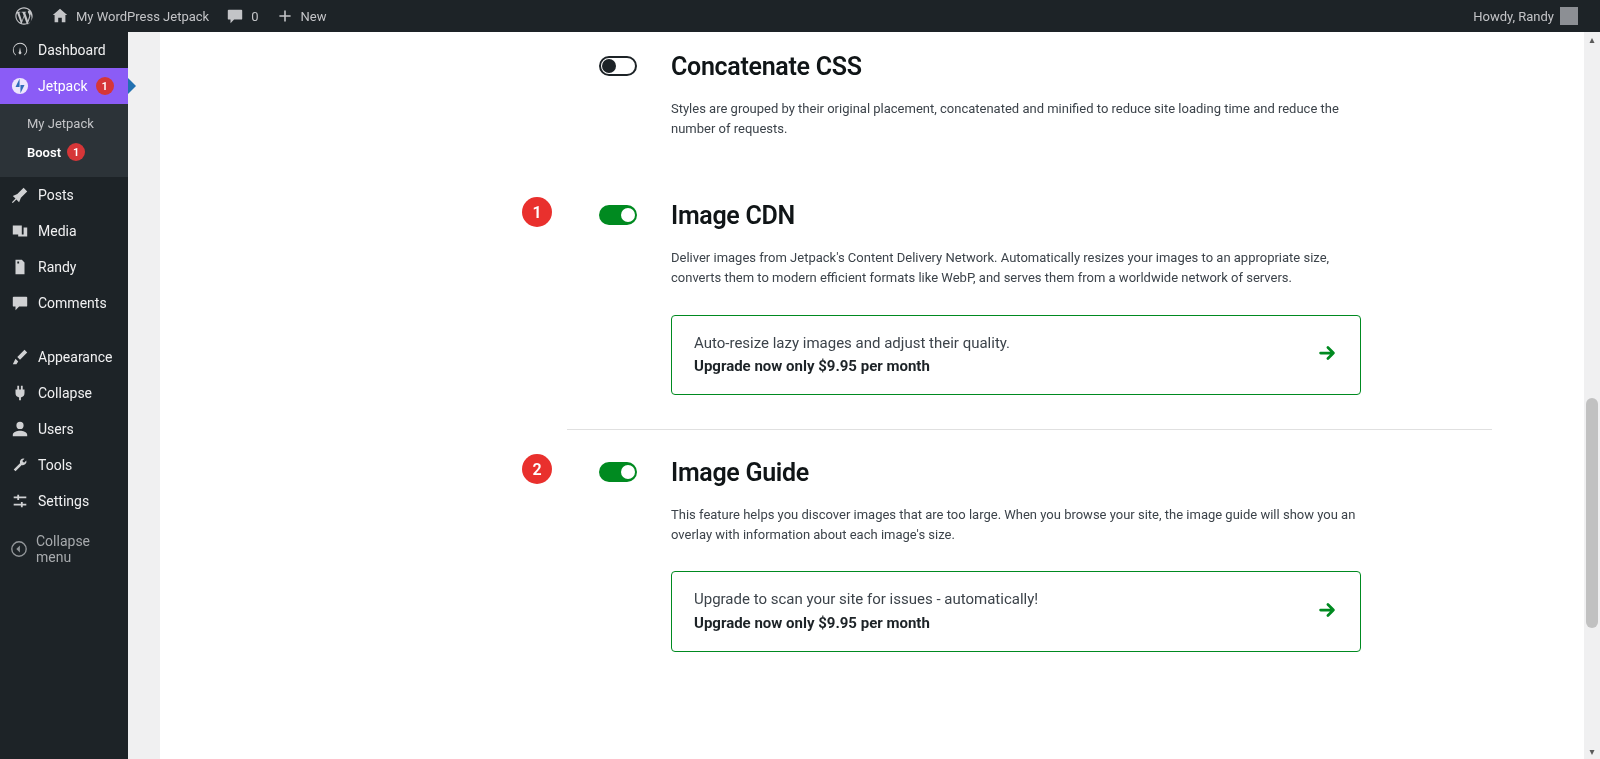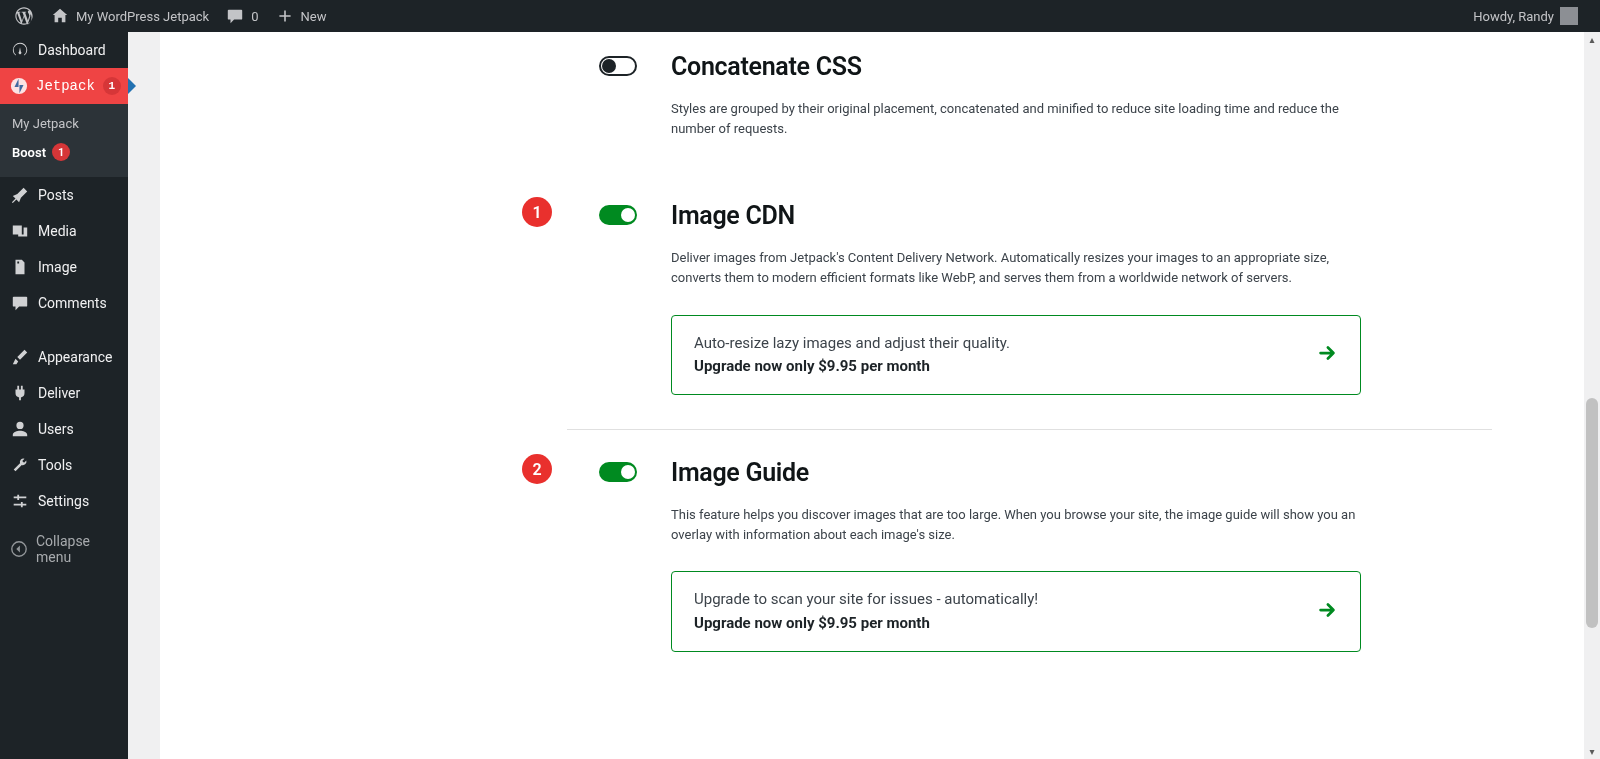--- a/index.html
+++ b/index.html
@@ -21,28 +21,28 @@
 .ab-left { display: flex; align-items: center; gap: 0; }
 .ab-right { margin-left: auto; display: flex; align-items: center; gap: 6px; padding-right: 8px;}
 .ab-item { display: flex; align-items: center; color: #c3c4c7; padding: 0 8px; height: 32px; cursor: pointer; gap: 6px;}
 .ab-ico { width: 20px; height: 20px; display: inline-flex; align-items: center; justify-content: center; fill: currentColor;}
 .avatar { width: 18px; height: 18px; background: #8c8f94; }
 #adminmenu {
   position: fixed; top: 32px; left: 0; bottom: 0; width: 128px;
   background: #1d2327; color: #f0f0f1; font-size: 14px;
 }
 .menu-item { display: flex; align-items: center; gap: 8px; padding: 8px 10px; color: #f0f0f1; cursor: pointer; position: relative;}
-.menu-item.current { background: #ef4444; color: #fff; font-family: Liberation Mono, monospace; }
+.menu-item.current { background: #8b5cf6; color: #fff; }
 .menu-item.current::after{
   content:""; position:absolute; right:-8px; top:50%; transform:translateY(-50%);
   border-top:8px solid transparent; border-bottom:8px solid transparent; border-left:8px solid #2271b1;
 }
 .menu-ico { width: 20px; height: 20px; display:inline-flex; align-items:center; justify-content:center; fill: currentColor; opacity:.85;}
 .menu-sep { height: 18px; }
-.submenu { background: #2c3338; padding: 6px 0 10px 0;}
+.submenu { background: #2c3338; padding: 6px 0 10px 15px;}
 .sub-item { padding: 6px 12px; color: #c3c4c7; cursor: pointer; font-size: 13px; display:flex; align-items:center; gap:6px;}
 .sub-item.bold { color: #fff; font-weight: 600;}
 .badge-red { display:inline-flex; align-items:center; justify-content:center; min-width:18px; height:18px; padding:0 5px; border-radius:9px; background:#d63638; color:#fff; font-size:11px; font-weight:600;}
 #wpcontent { position:absolute; top:32px; left:160px; right:16px; bottom:0; background:#fff; overflow-y:auto;}
 .settings-wrap { max-width: 1240px; margin: 0 auto; padding: 0 0 40px 0; position:relative;}
 .setting-row { display:flex; padding: 28px 0 34px 0; position:relative; }
 .setting-row + .setting-row { border-top: 1px solid #e0e0e0;}
 .toggle-col { width: 70px; display:flex; justify-content:flex-end; padding-right:0; padding-top:4px;}
 .body-col { flex:1; padding-left: 34px;}
 .setting-title { font-size: 25px; font-weight: 600; color: #101517; margin-bottom: 18px; letter-spacing:-0.3px;}
@@ -151,21 +151,21 @@
         </svg>
       </span>
     <span>Media</span>
   </div>
   <div class="menu-item">
     <span class="menu-ico">
         <svg viewBox="0 0 20 20" width="18" height="18">
           <path d="M5 2h7l3 3v13H5zM7 4v2h2V4z"></path>
         </svg>
       </span>
-    <span>Image</span>
+    <span>Randy</span>
   </div>
   <div class="menu-item">
     <span class="menu-ico">
         <svg viewBox="0 0 20 20" width="18" height="18">
           <path d="M3 3h14a1 1 0 0 1 1 1v9a1 1 0 0 1-1 1H9l-4 4v-4H3a1 1 0 0 1-1-1V4a1 1 0 0 1 1-1z"></path>
         </svg>
       </span>
     <span>Comments</span>
   </div>
   <div class="menu-sep"></div>
@@ -176,21 +176,21 @@
         </svg>
       </span>
     <span>Appearance</span>
   </div>
   <div class="menu-item">
     <span class="menu-ico">
         <svg viewBox="0 0 20 20" width="18" height="18">
           <path d="M7 2v4H5v4a5 5 0 0 0 4 4.9V18h2v-3.1A5 5 0 0 0 15 10V6h-2V2h-2v4H9V2z"></path>
         </svg>
       </span>
-    <span>Deliver</span>
+    <span>Collapse</span>
   </div>
   <div class="menu-item">
     <span class="menu-ico">
         <svg viewBox="0 0 20 20" width="18" height="18">
           <path d="M10 10a4 4 0 1 0-4-4 4 4 0 0 0 4 4zm0 2c-3 0-8 1.5-8 4.5V18h16v-1.5c0-3-5-4.5-8-4.5z"></path>
         </svg>
       </span>
     <span>Users</span>
   </div>
   <div class="menu-item">

